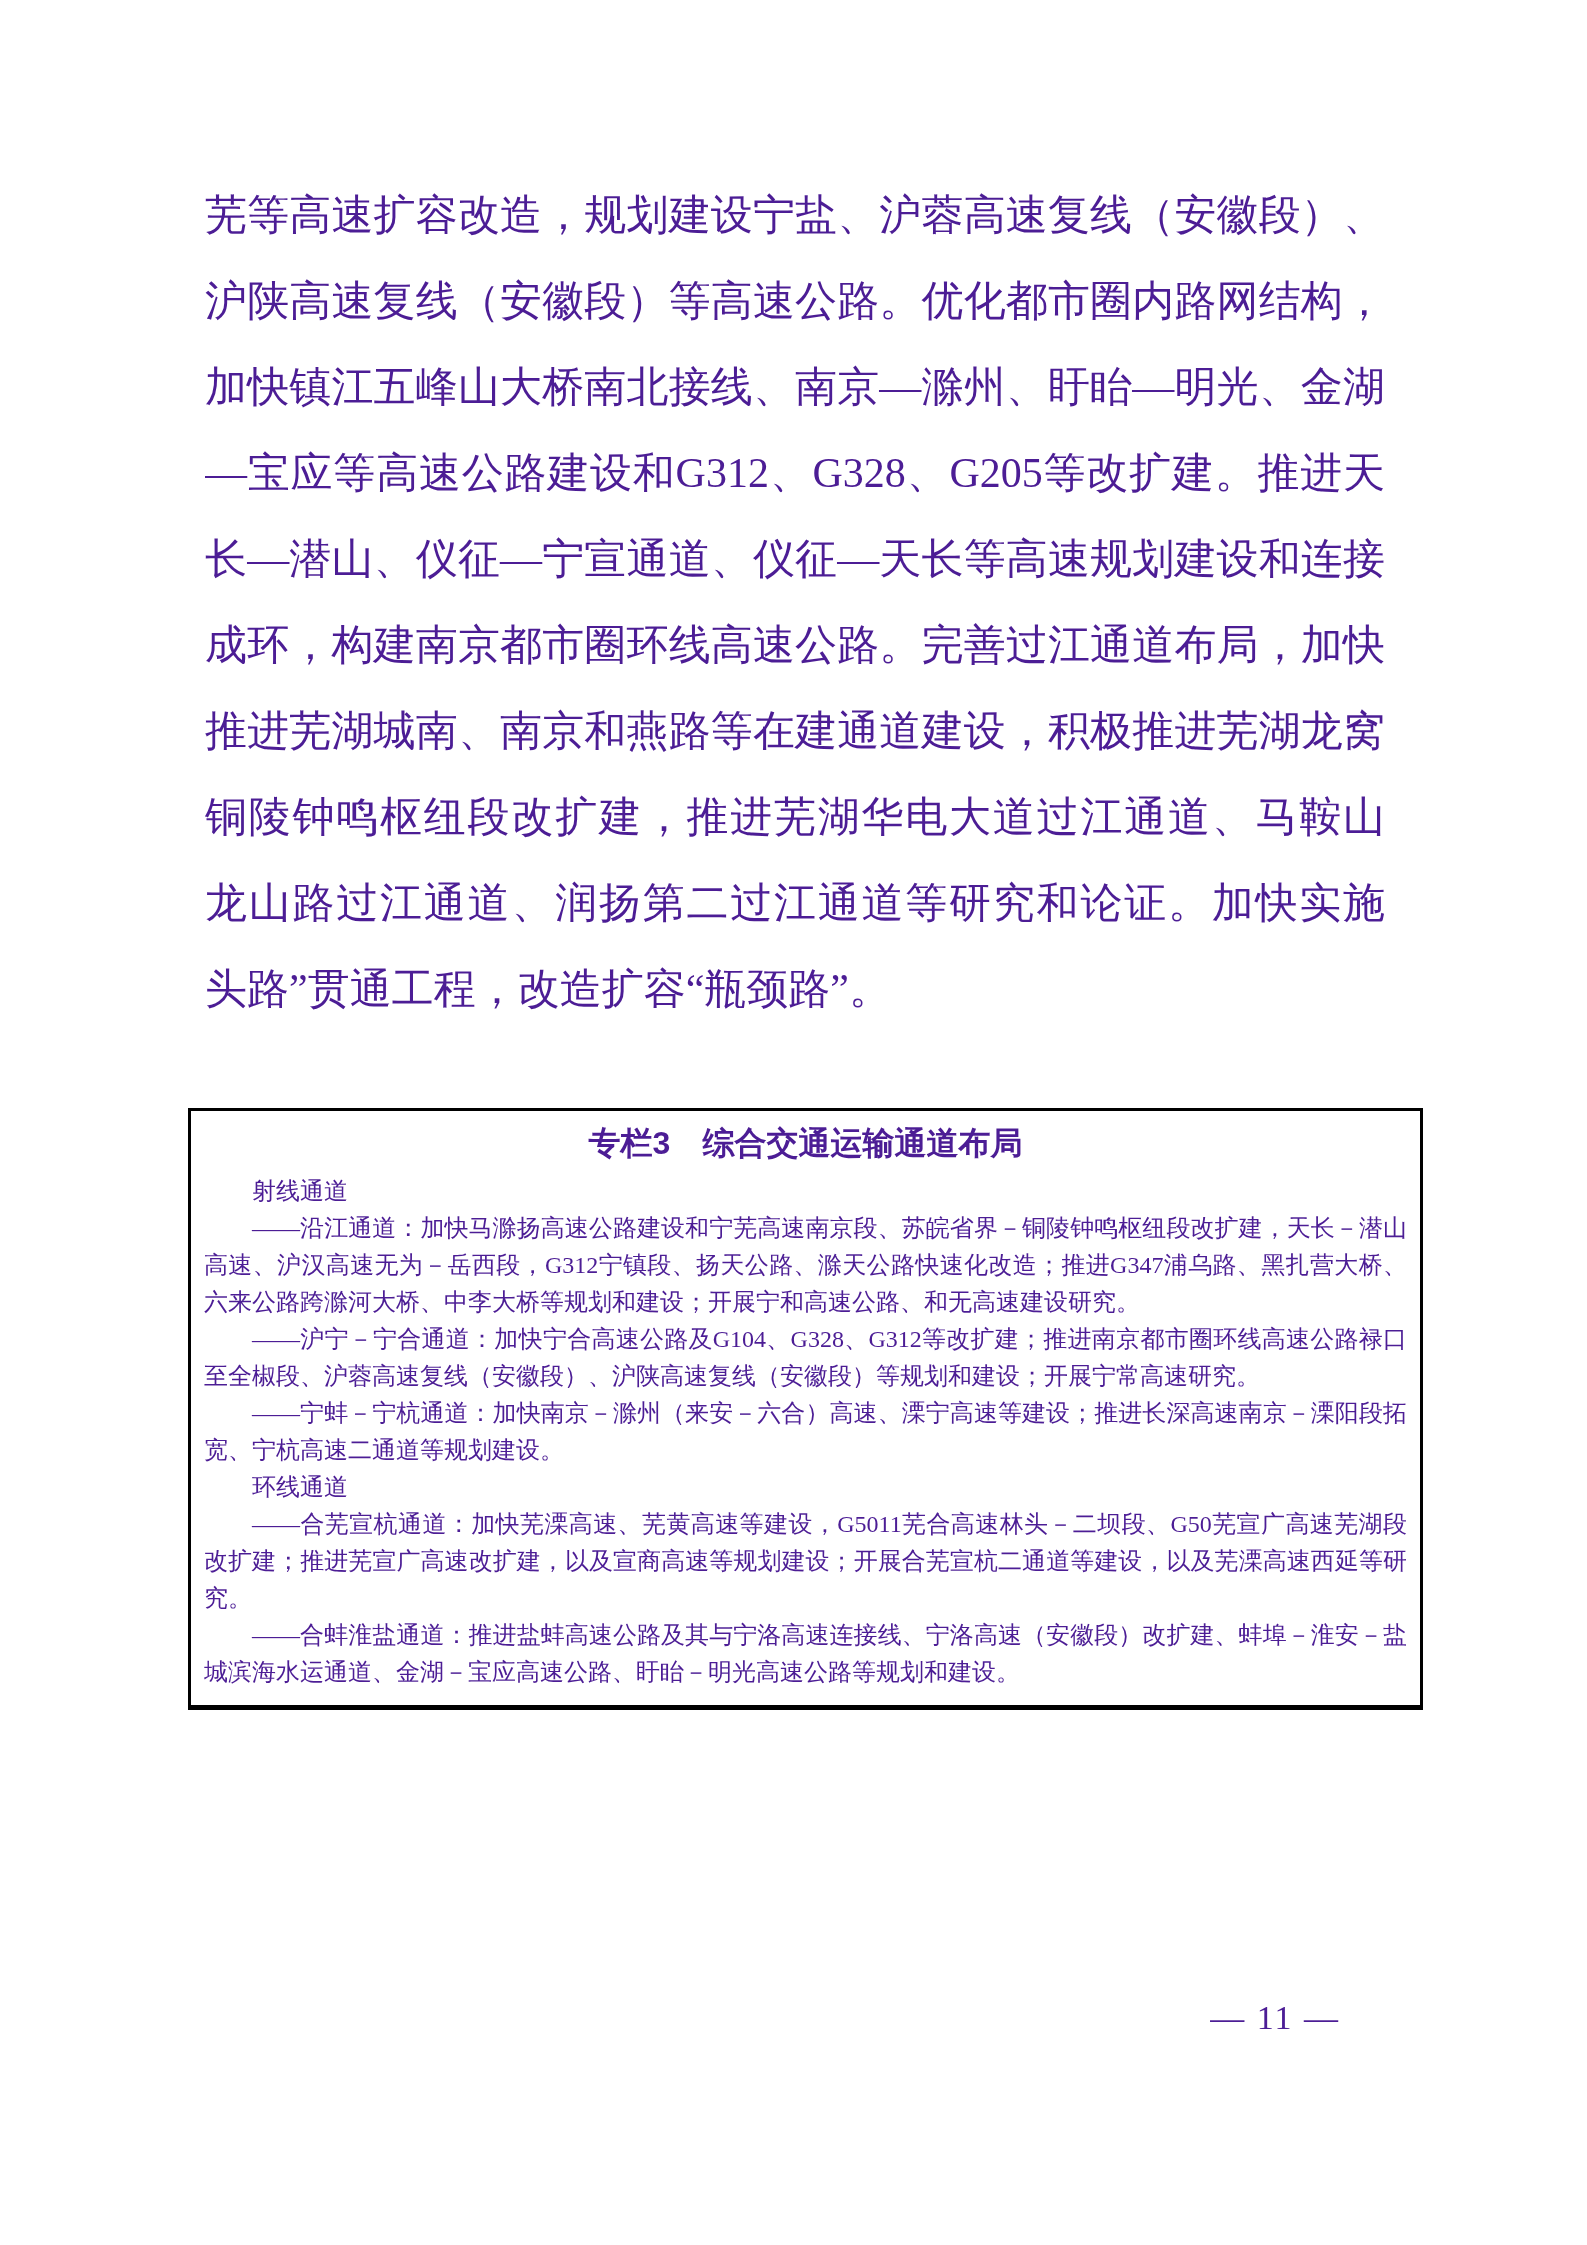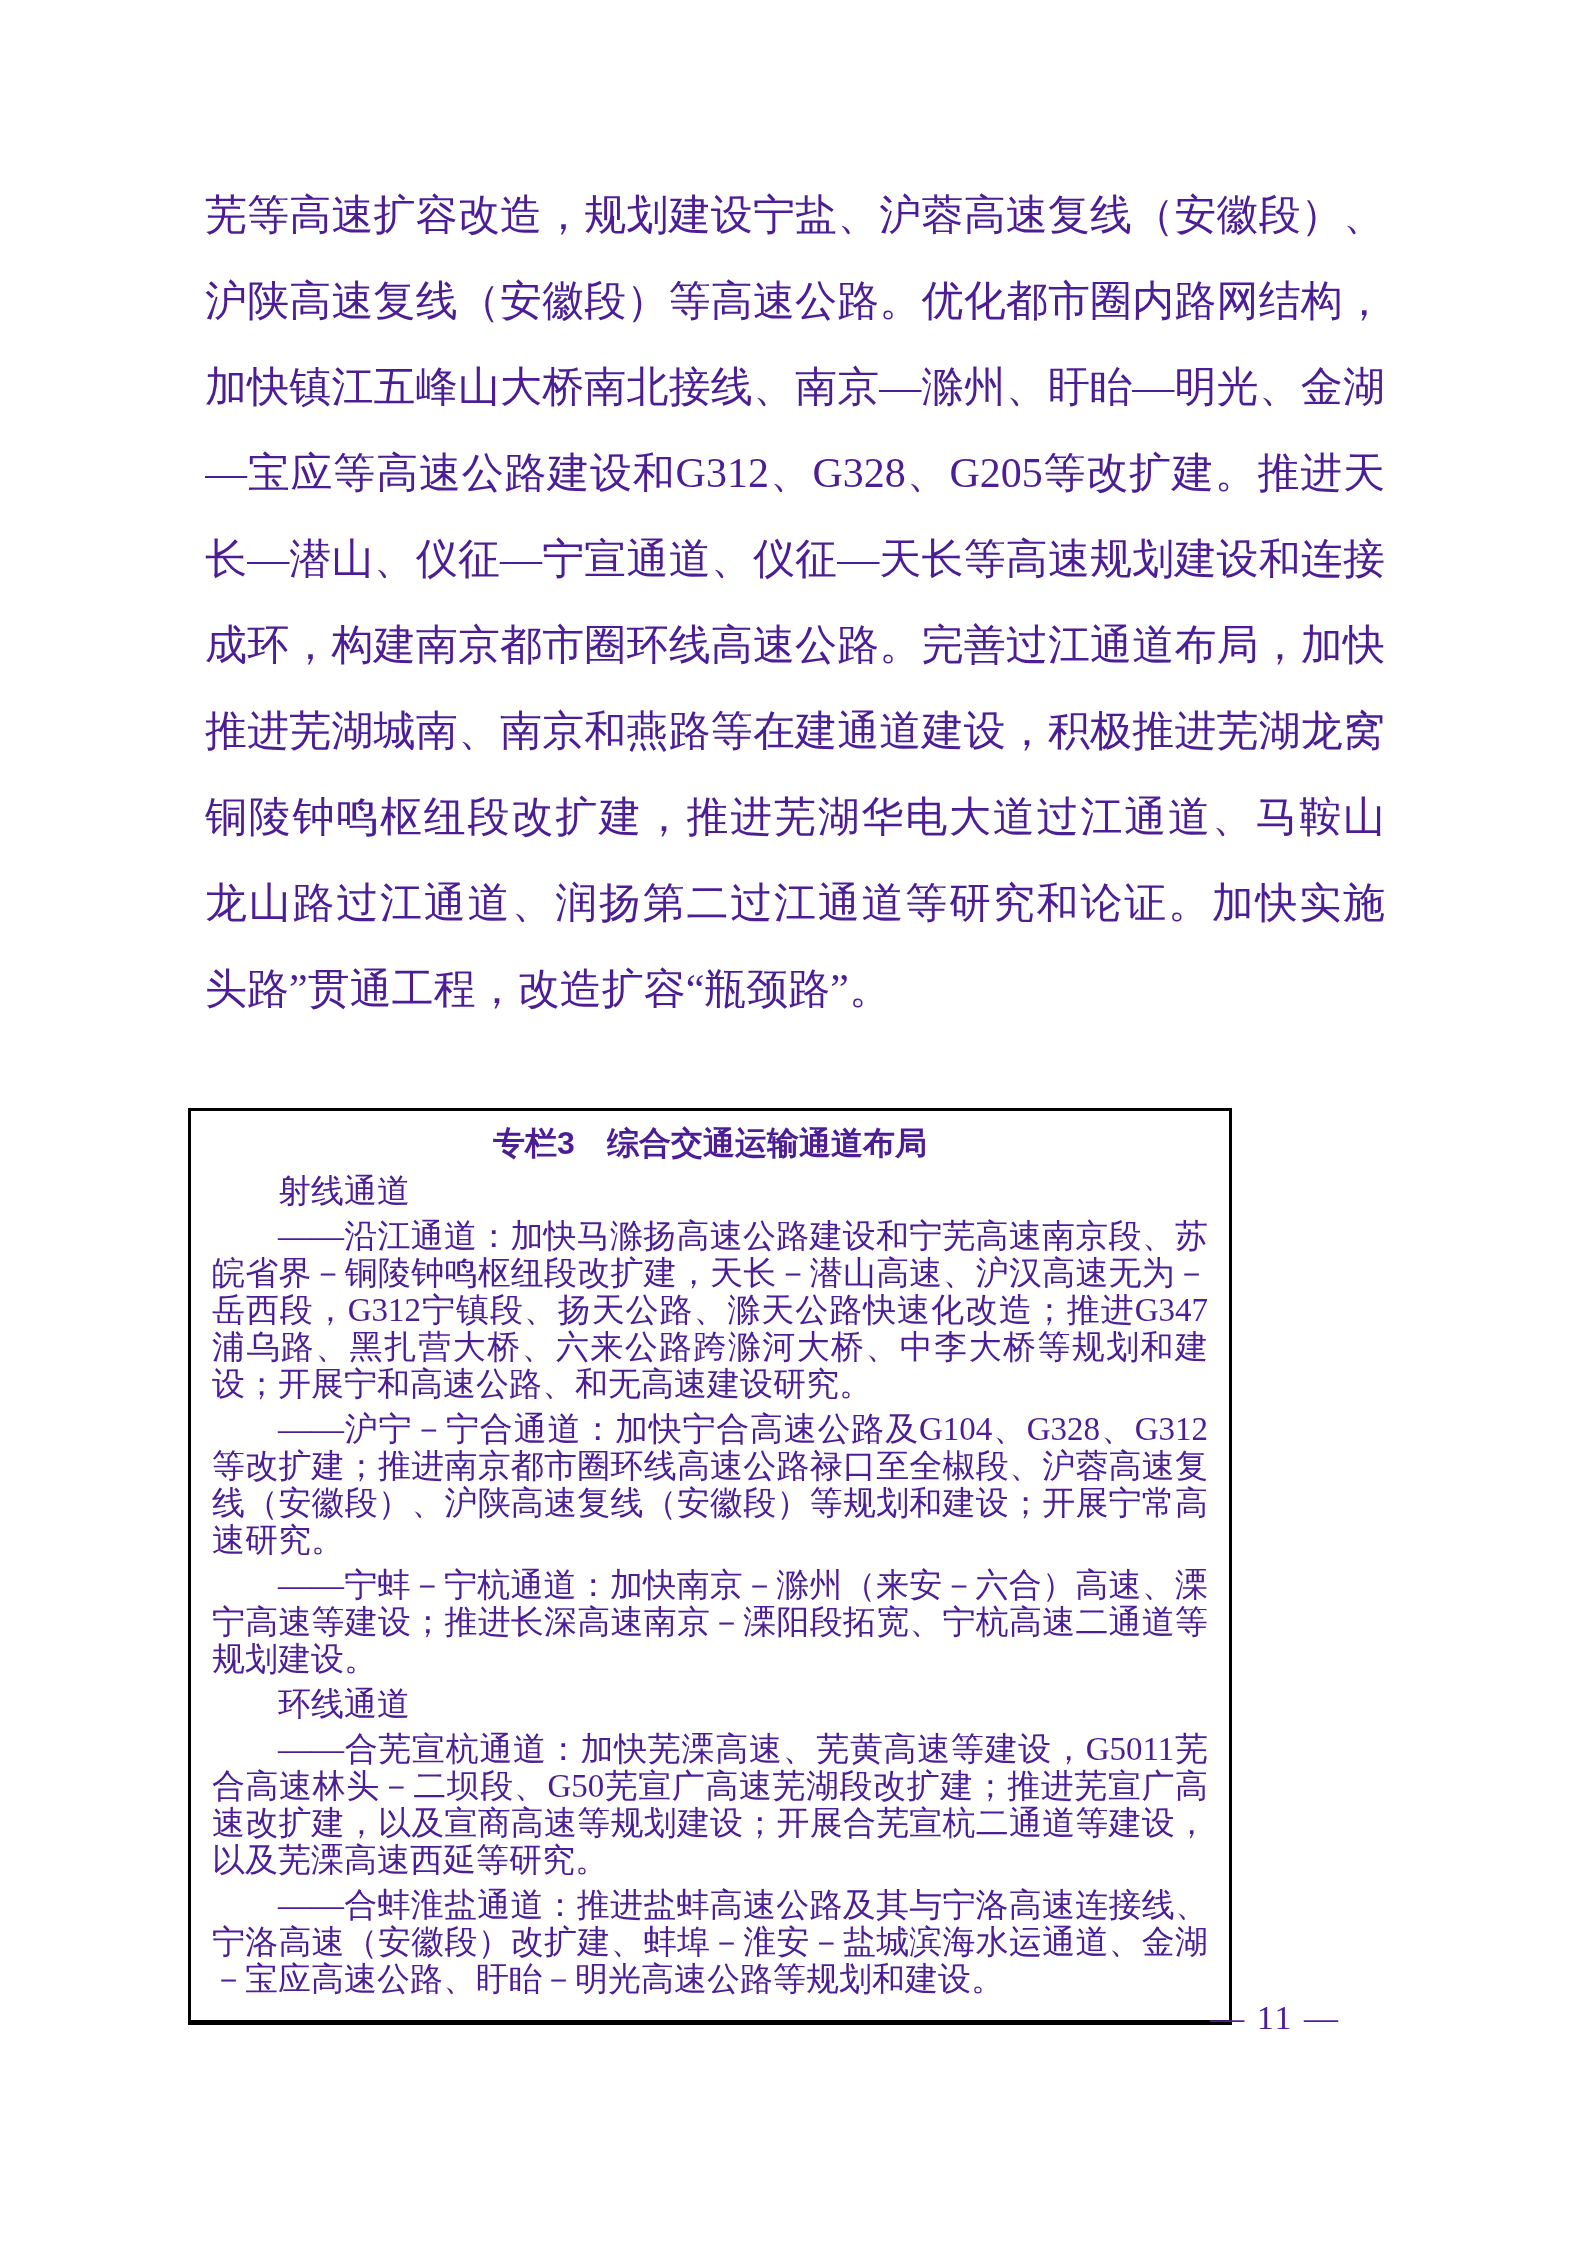--- a/index.html
+++ b/index.html
@@ -34,38 +34,38 @@
     overflow: hidden;
   }
   .tline.last {
     text-align-last: left;
   }
   
   .column-box {
     position: absolute;
     left: 188px;
     top: 1108px;
-    width: 1044px;
+    width: 1235px;
     box-sizing: border-box;
     border: 3px solid #000000;
     border-bottom-width: 5px;
     padding: 8px 13px 14px 13px;
     background: #ffffff;
   }
   .box-title {
     text-align: center;
     font-family: "Liberation Sans", "DejaVu Sans", sans-serif;
     font-weight: bold;
     font-size: 32px;
     line-height: 44px;
     margin: 2px 0 8px 0;
   }
   .box-para {
-    margin: 8px;
-    font-size: 33px;
+    margin: 0;
+    font-size: 24px;
     line-height: 37px;
     text-align: justify;
     text-justify: inter-character;
     text-indent: 2em;
   }
   
   .page-number {
     position: absolute;
     top: 1996px;
     right: 247px;

